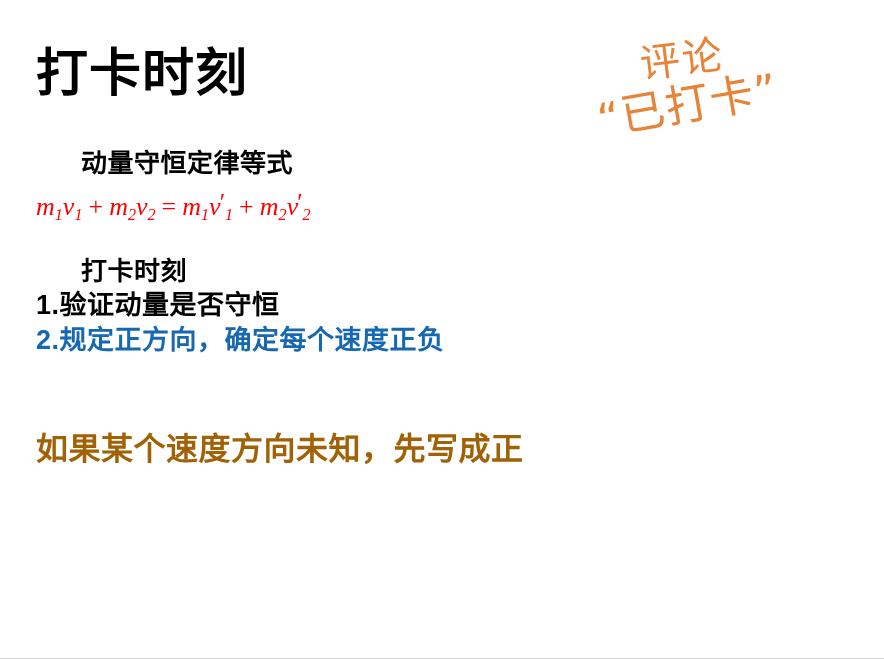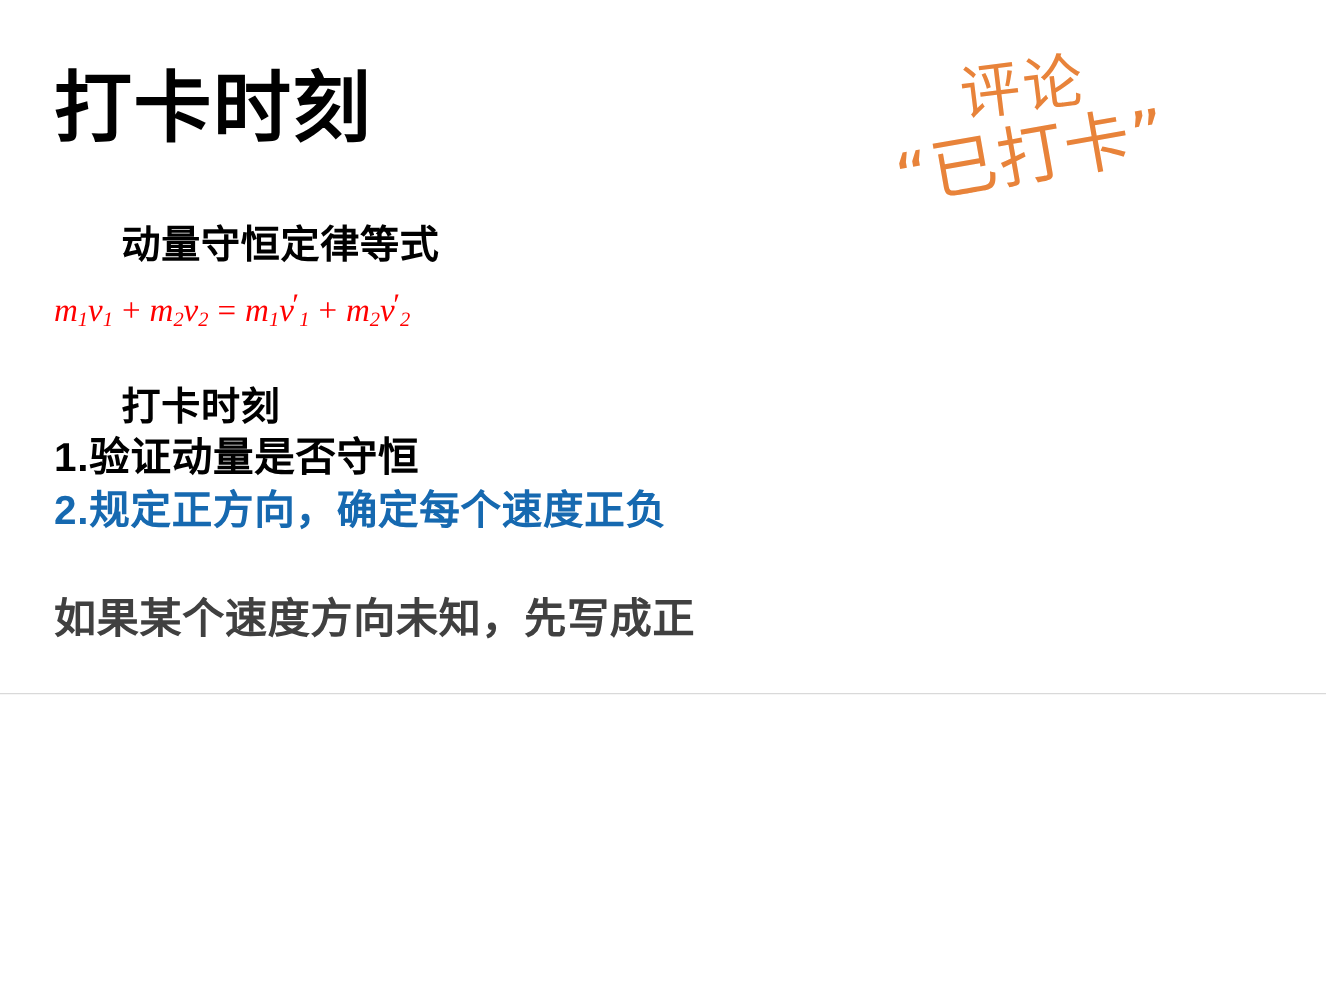--- a/index.html
+++ b/index.html
@@ -9,21 +9,21 @@
     background: #ffffff;
   }
 
   body {
     font-family: "Liberation Sans", "DejaVu Sans", sans-serif;
   }
 
   #slide {
     position: relative;
     width: 884px;
-    height: 463px;
+    height: 659px;
     background: #ffffff;
     overflow: hidden;
     box-sizing: border-box;
     border-bottom: 1px solid #d9d9d9;
     padding-left: 12px;
   }
 
   
   .slide-title {
     position: absolute;
@@ -78,21 +78,21 @@
     color: #000000;
     letter-spacing: 0.5px;
     white-space: nowrap;
     margin-left: 45px;
   }
 
   
   .formula {
     font-family: "Liberation Serif", "DejaVu Serif", serif;
     font-style: italic;
-    font-size: 22px;
+    font-size: 26px;
     line-height: 42px;
     color: #ff0000;
     white-space: nowrap;
     margin-top: 2px;
   }
   .formula sub {
     font-size: 0.62em;
     font-style: italic;
     vertical-align: -0.28em;
     line-height: 0;
@@ -119,26 +119,27 @@
     white-space: nowrap;
   }
   .num-item .num {
     font-family: "Liberation Sans", sans-serif;
     font-weight: bold;
   }
   .c-red  { color: #000000; }
   .c-blue { color: #1669b0; }
 
   .note-line {
-    font-size: 28px;
+    font-size: 32px;
     line-height: 38px;
     font-weight: bold;
-    color: #404040;
+    color: #a16207;
     letter-spacing: 0.5px;
     white-space: nowrap;
+    margin-top: 36px;
   }
 </style>
 </head>
 <body>
 
 <div id="slide">
 
   <div class="slide-title">打卡时刻</div>
 
   <div class="stamp">

